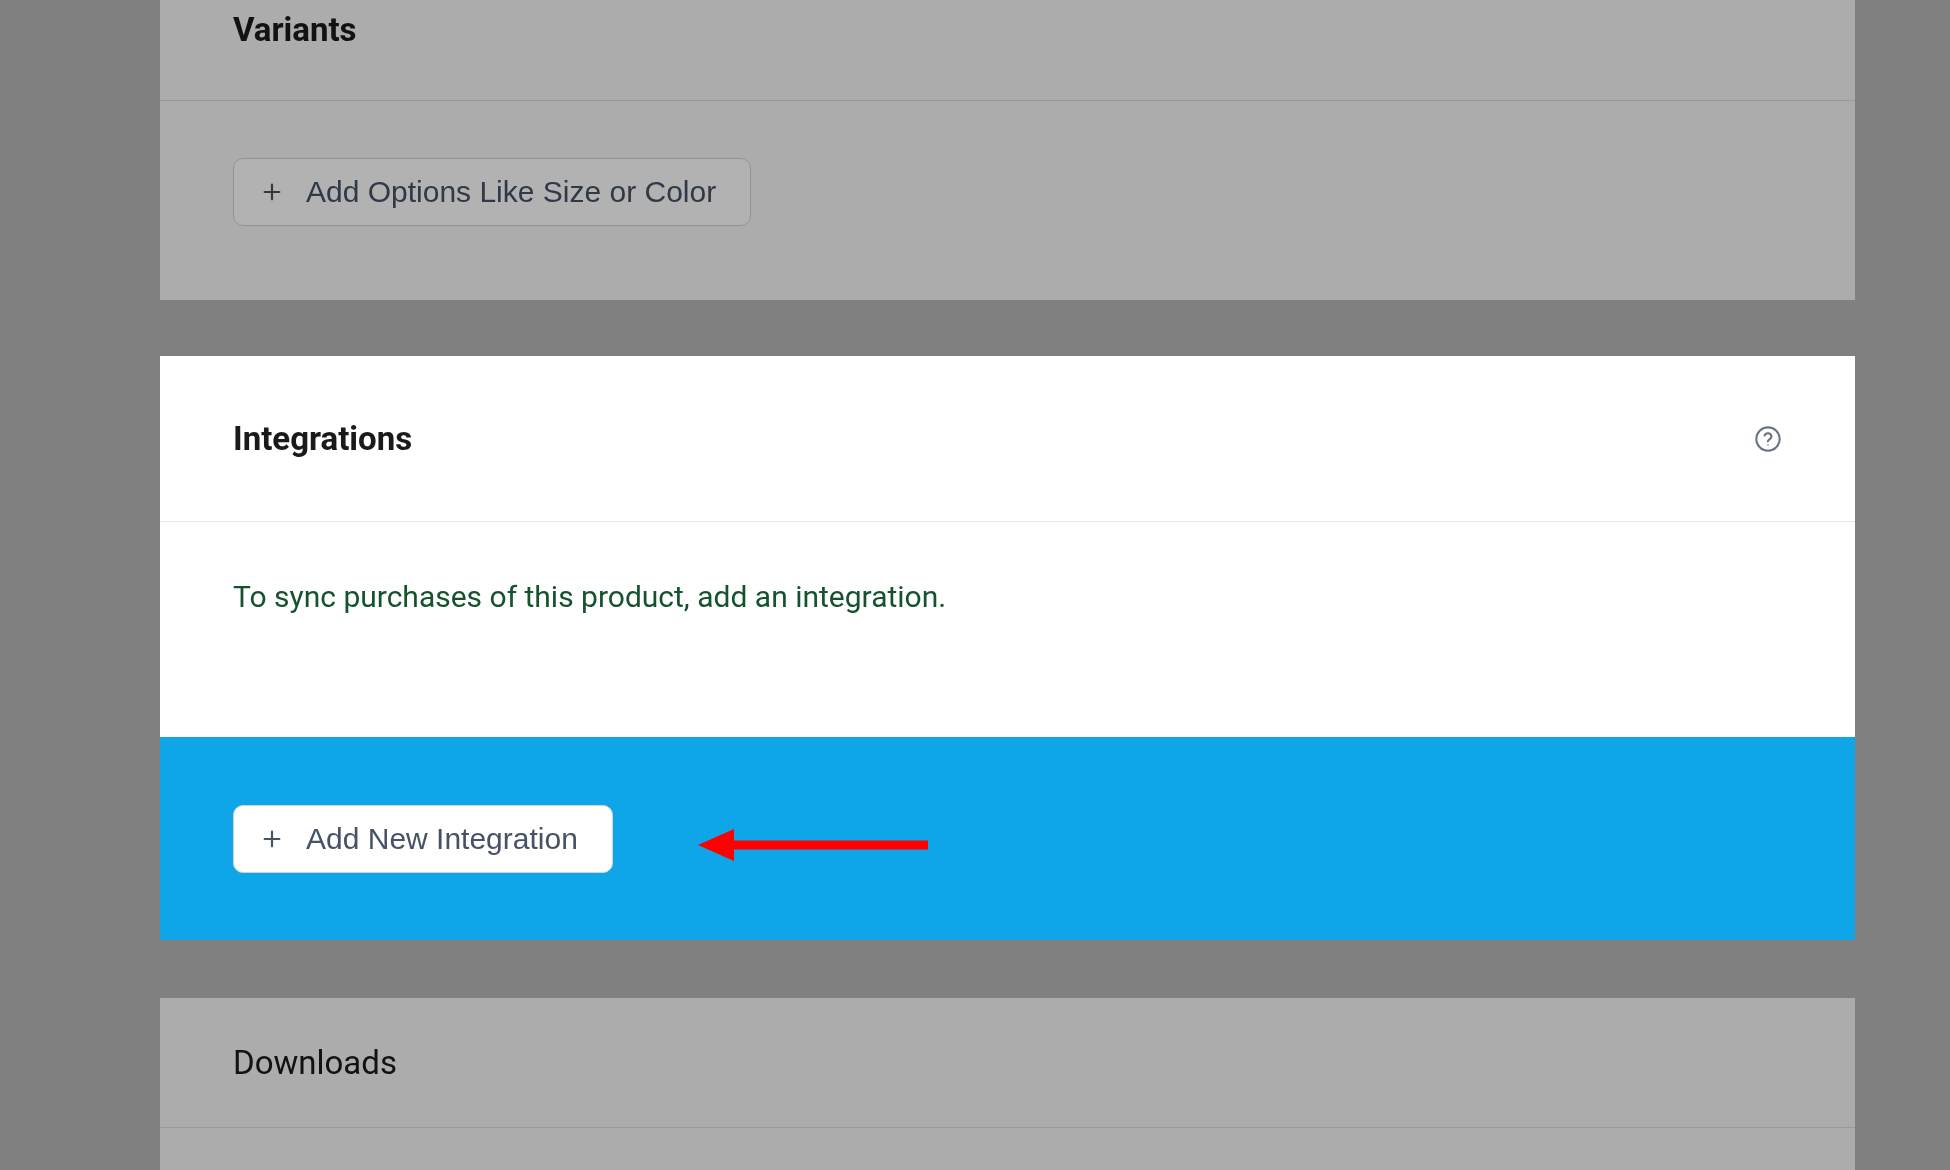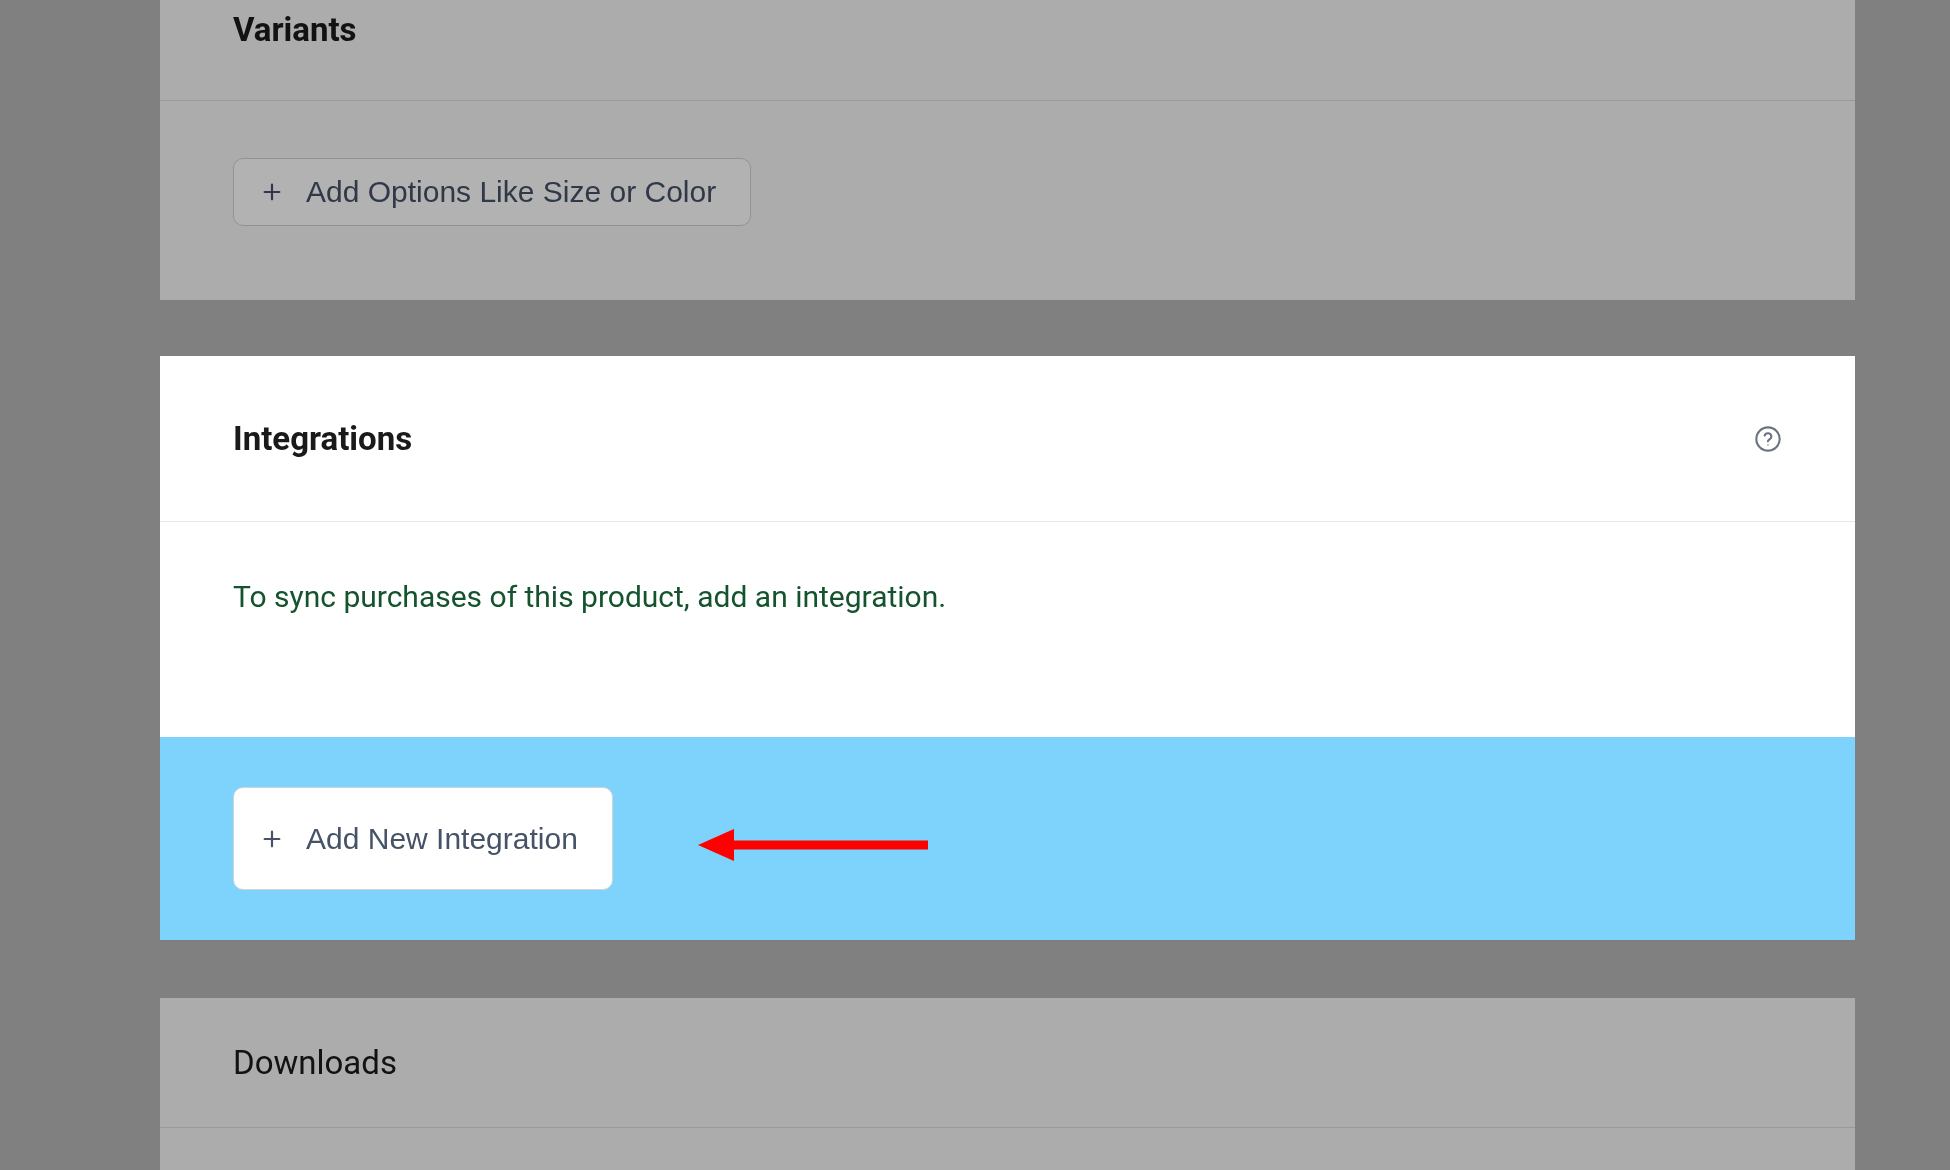--- a/index.html
+++ b/index.html
@@ -107,24 +107,25 @@
   .integrations-body {
     padding: 57px 73px 57px 73px;
     height: 215px;
   }
   .integrations-desc {
     font-size: 30px;
     color: #14532d;
     font-weight: 400;
   }
   .integrations-footer {
-    background: #7dd3fc;
+    background: #0ea5e9;
     height: 203px;
     padding: 50px 73px;
     display: flex;
+    align-items: center;
   }
 
   
   .arrow {
     position: absolute;
     z-index: 20;
     left: 698px;
     top: 823px;
     pointer-events: none;
   }

